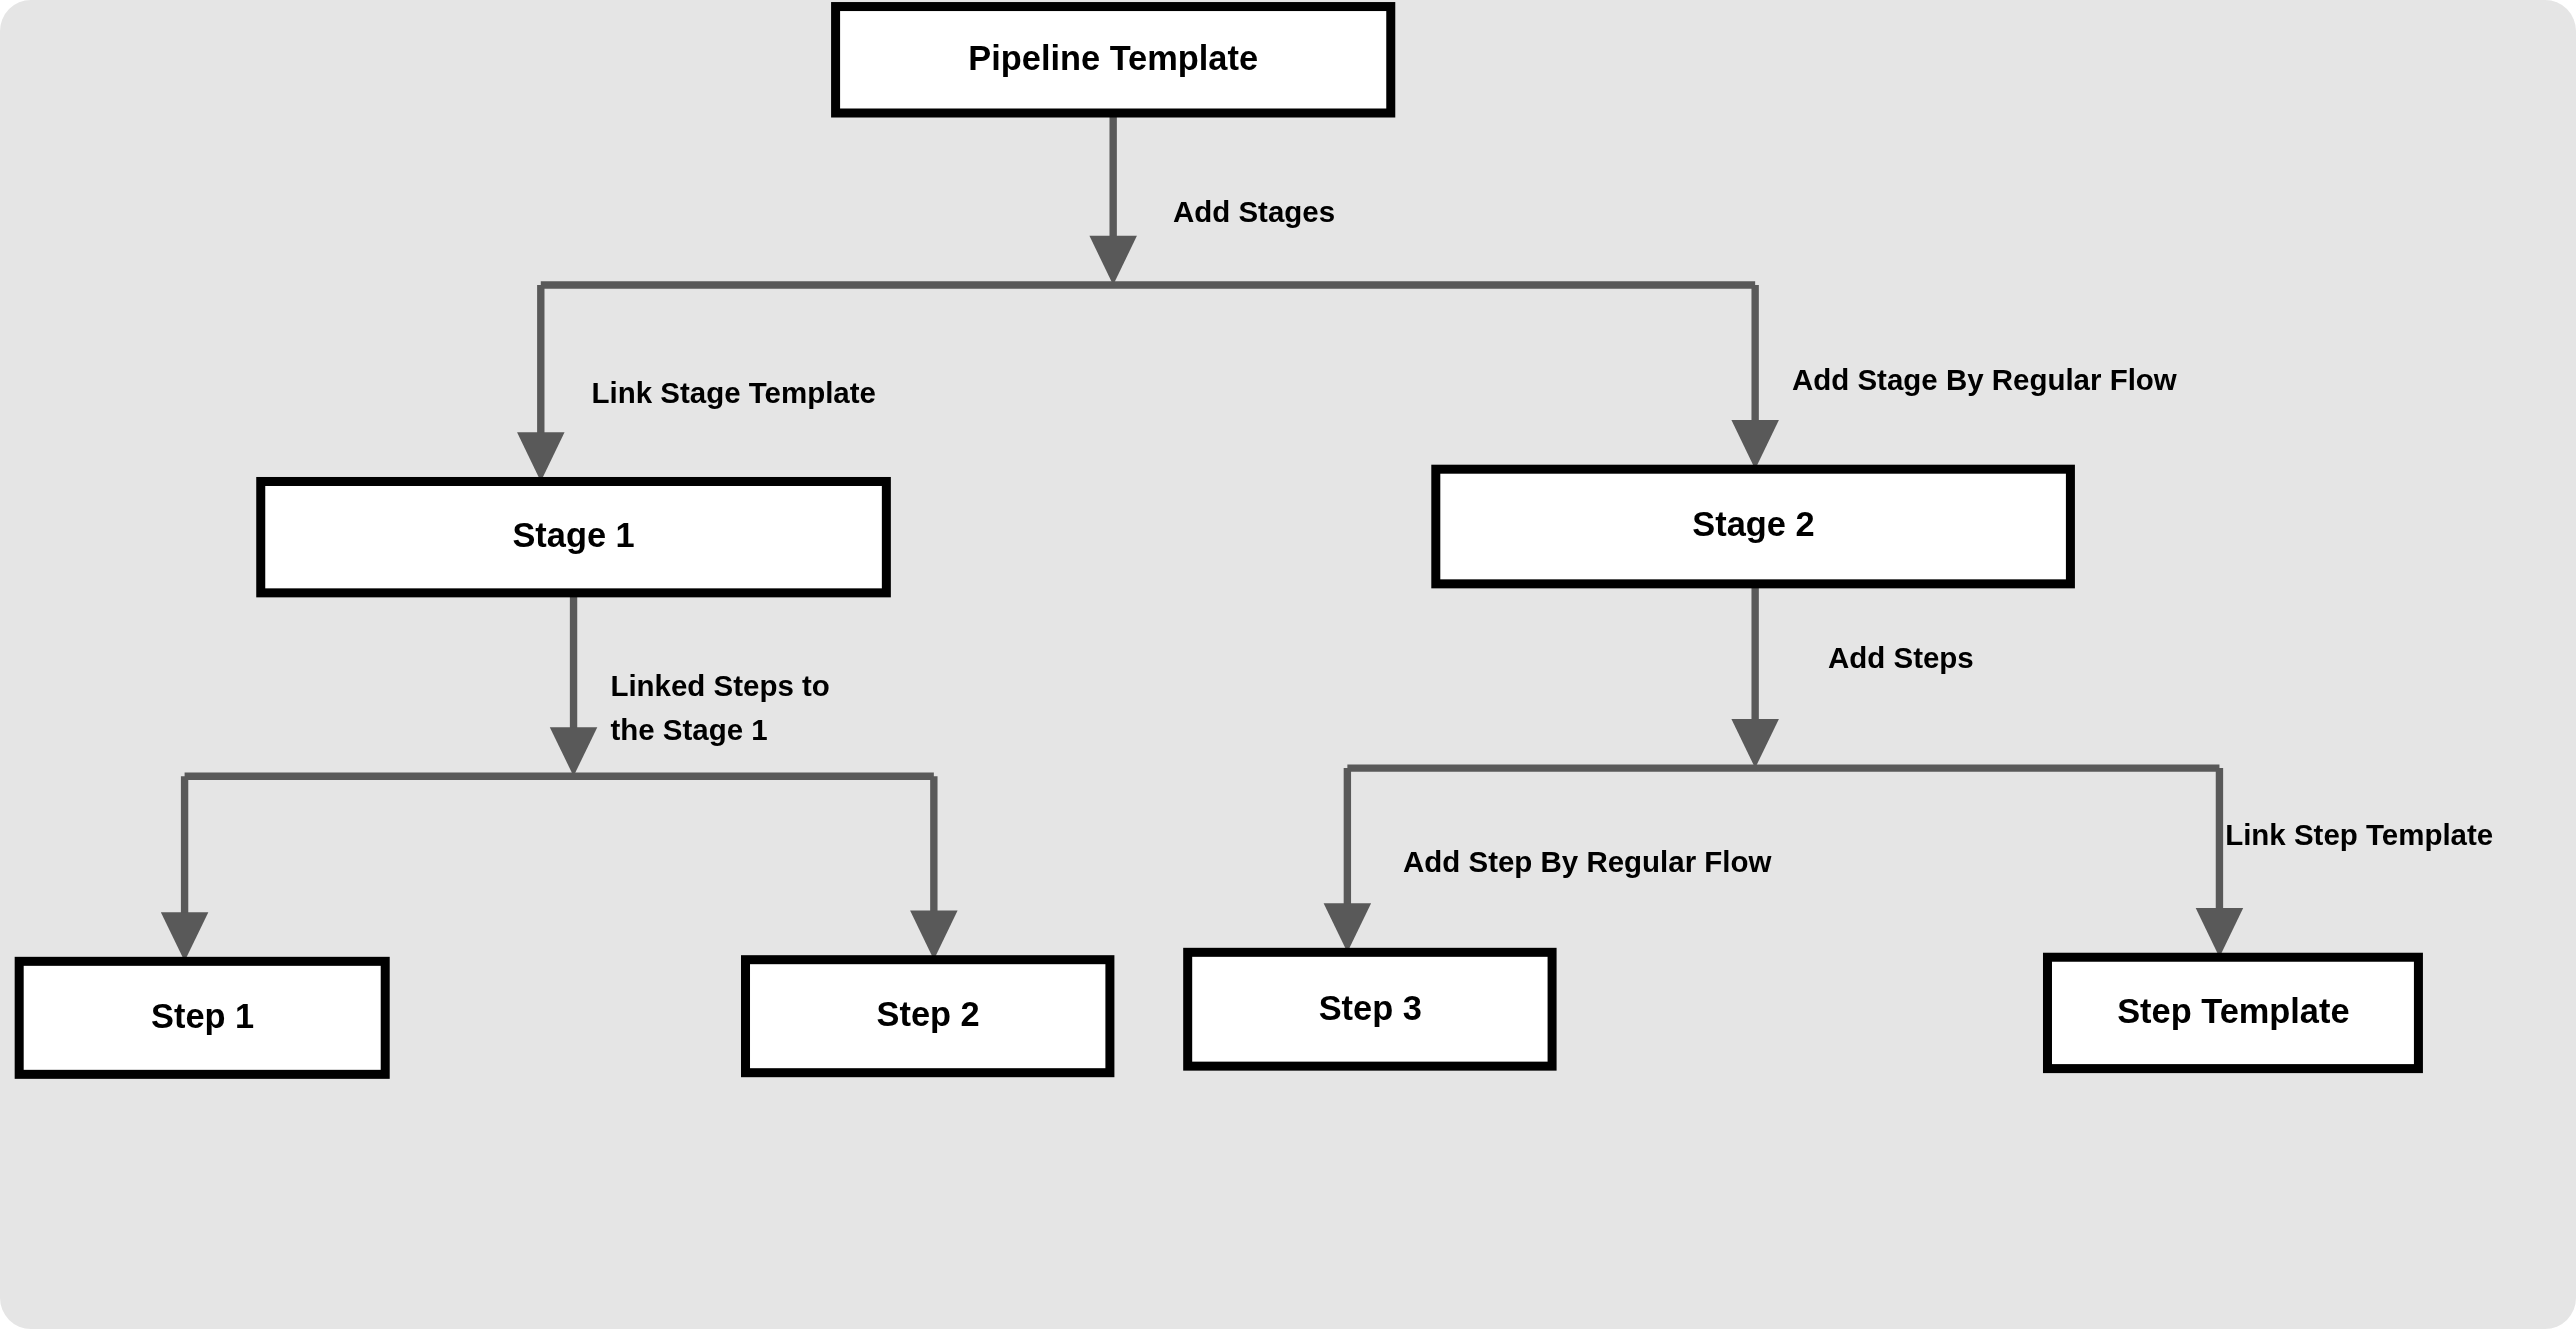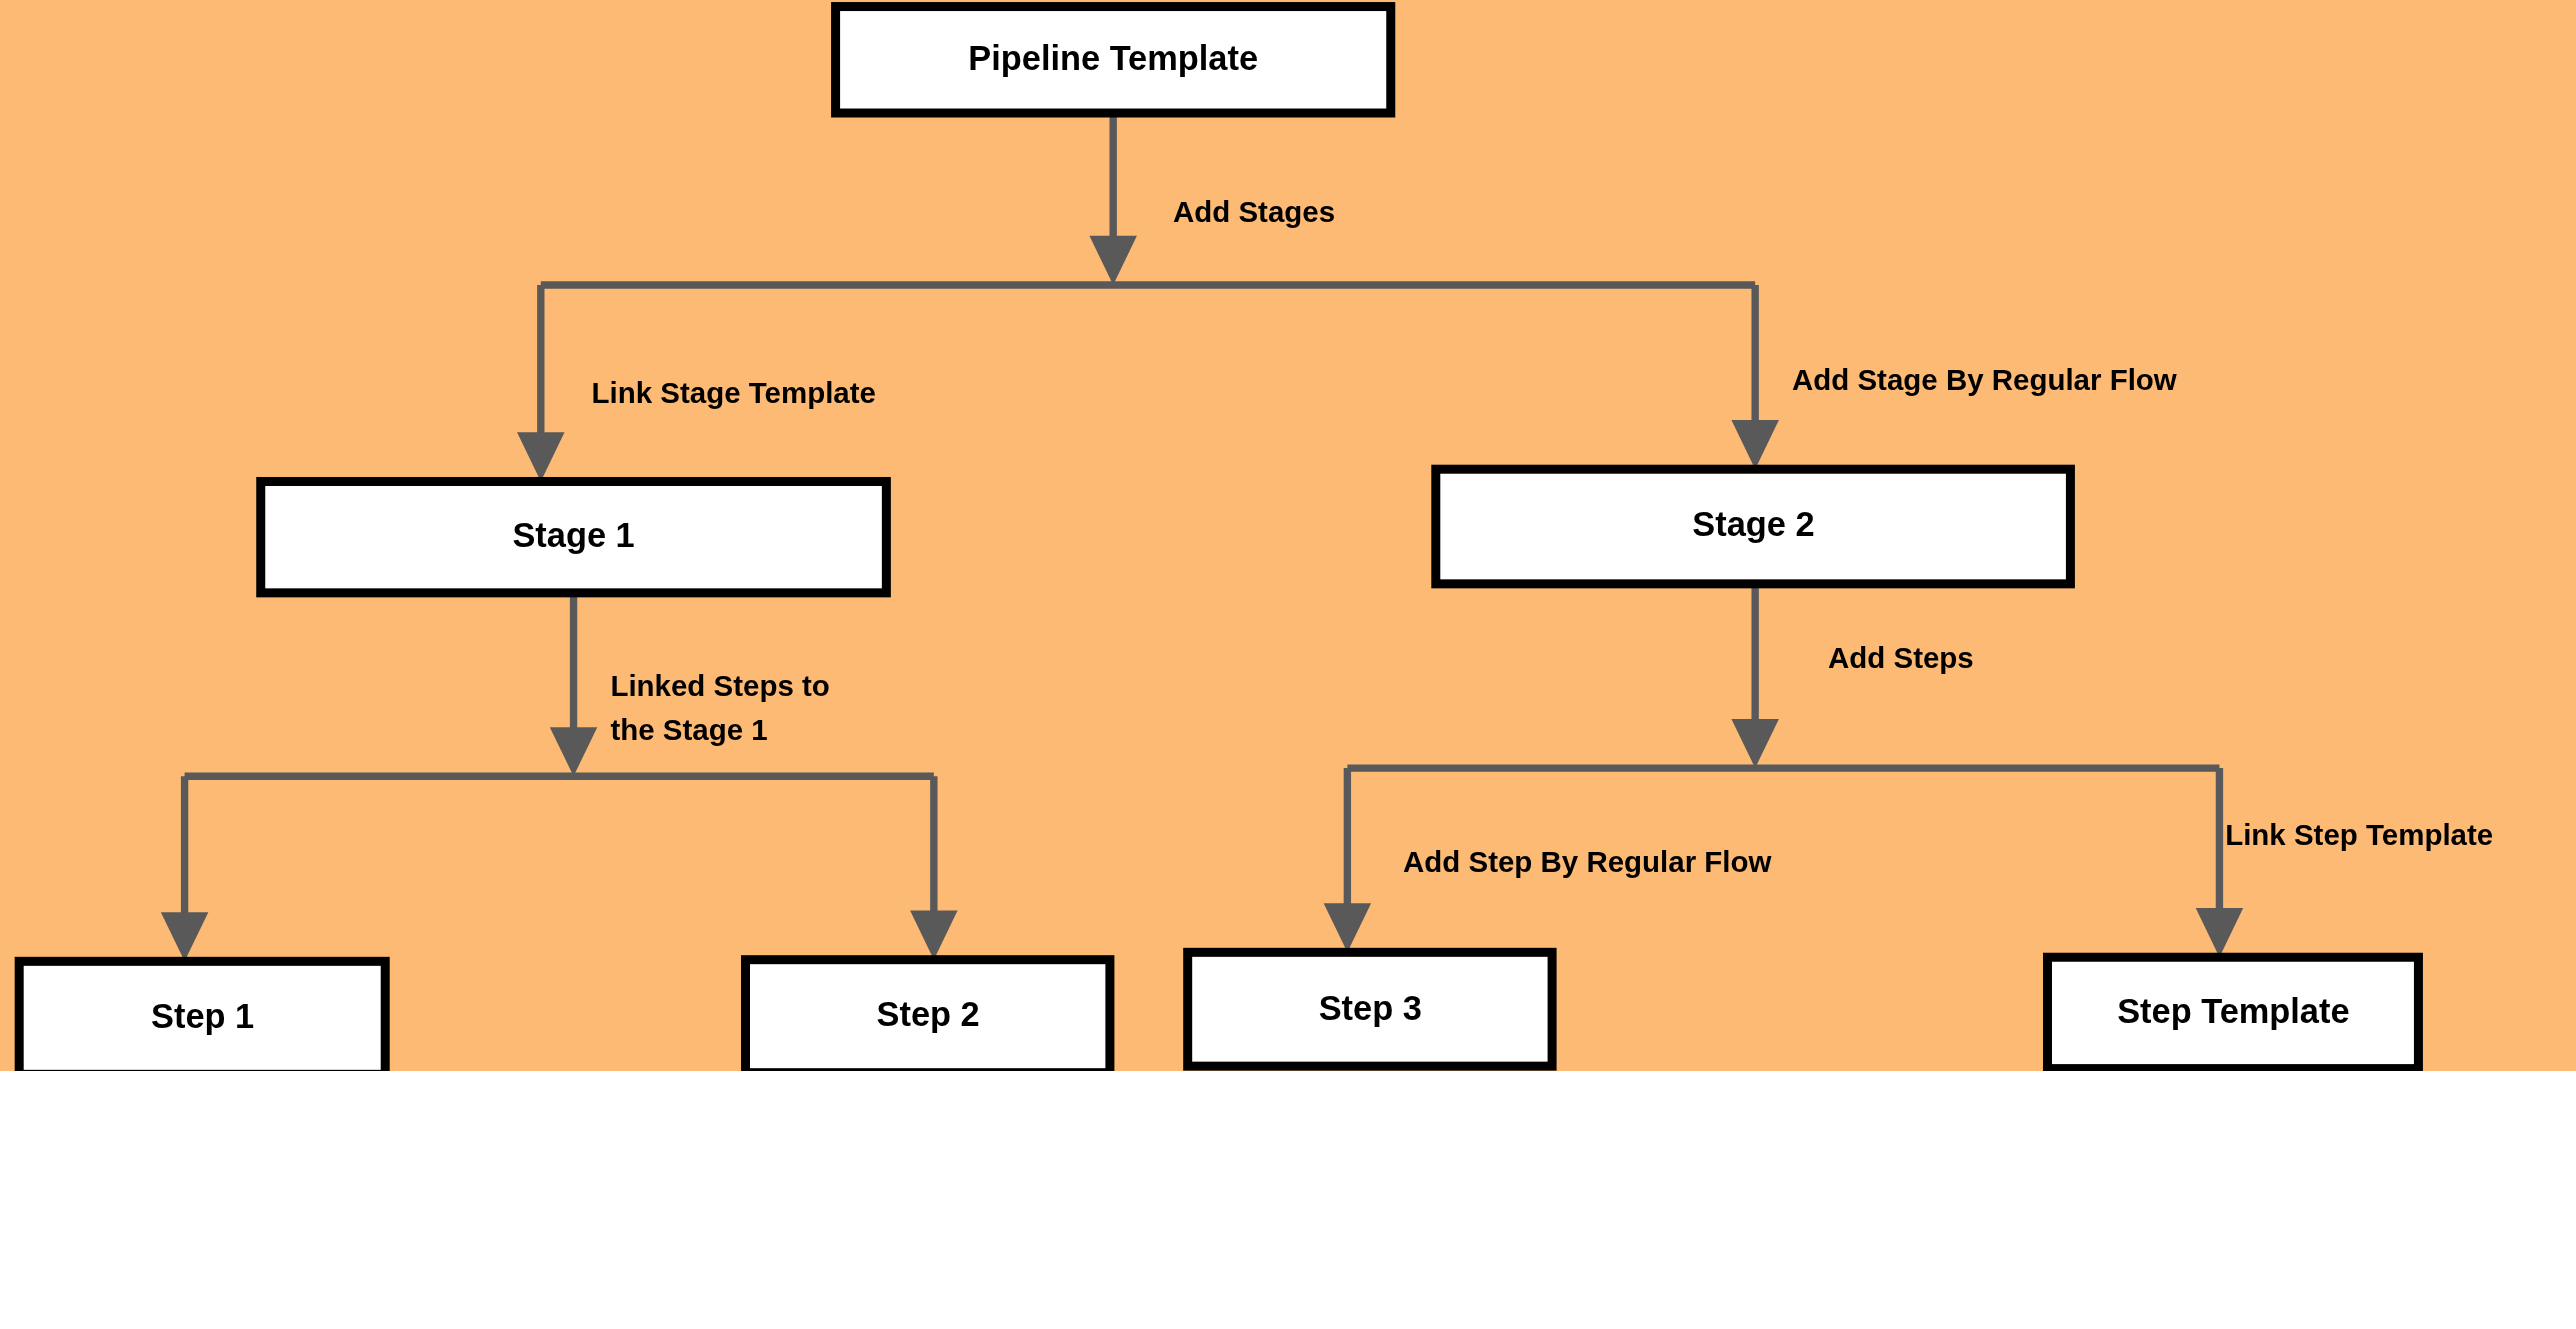--- a/index.html
+++ b/index.html
@@ -3,24 +3,25 @@
 <meta charset="utf-8">
 <style>
   html, body {
     margin: 0;
     padding: 0;
     background: #ffffff;
   }
   #stage {
     position: relative;
     width: 2576px;
-    height: 1071px;
-    background: #fdba74;
+    height: 1329px;
+    background: #e5e5e5;
     overflow: hidden;
     font-family: "Liberation Sans", sans-serif;
+    border-radius: 31px;
   }
   #diagram-svg {
     position: absolute;
     top: 0;
     left: 0;
     width: 2576px;
     height: 1329px;
   }
   .node-rect {
     fill: #ffffff;

